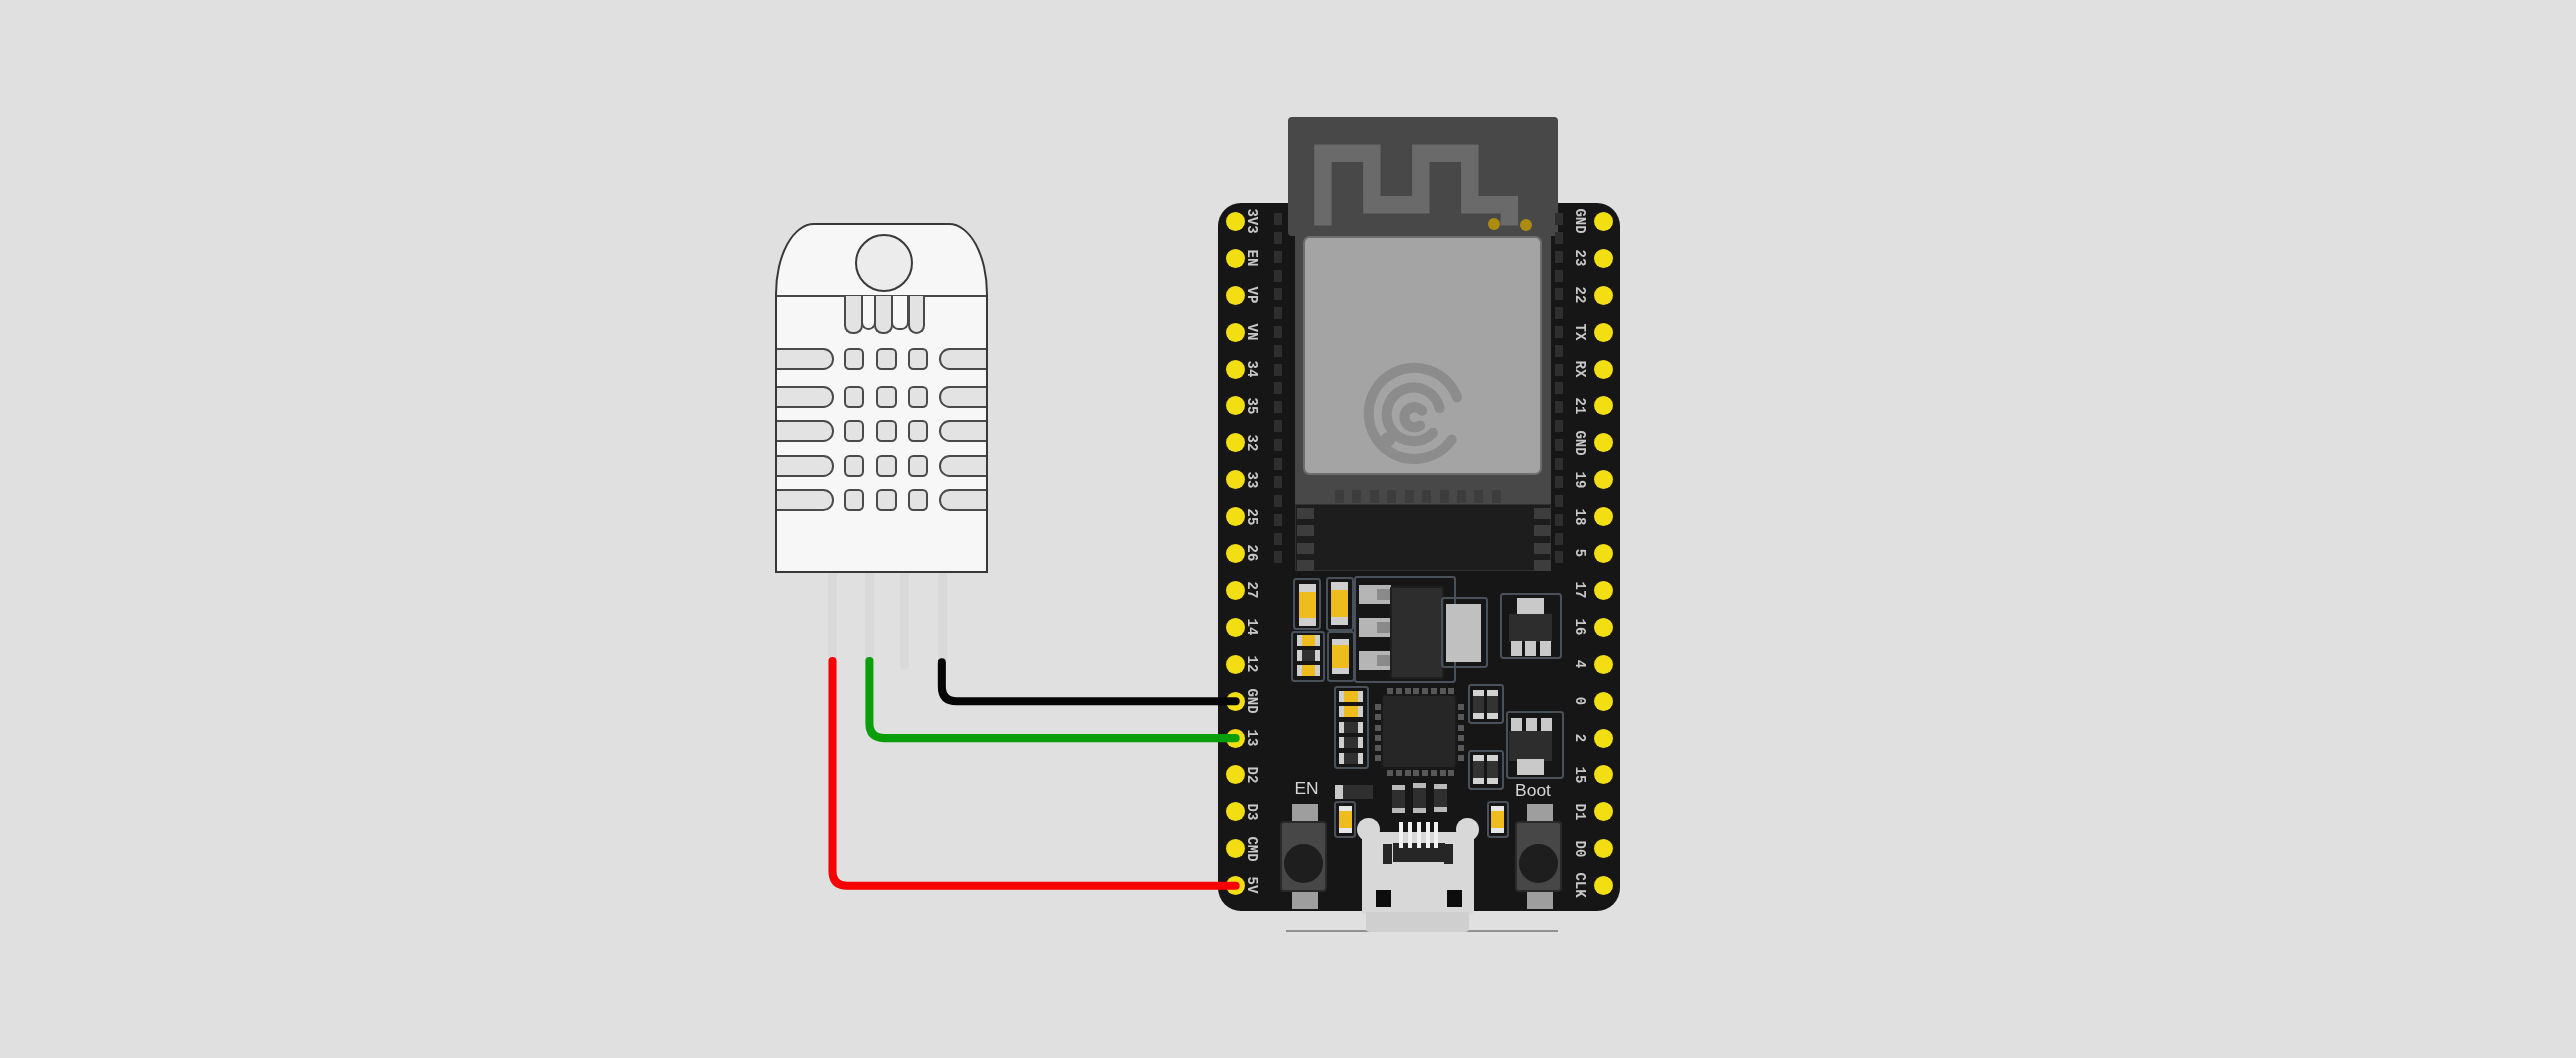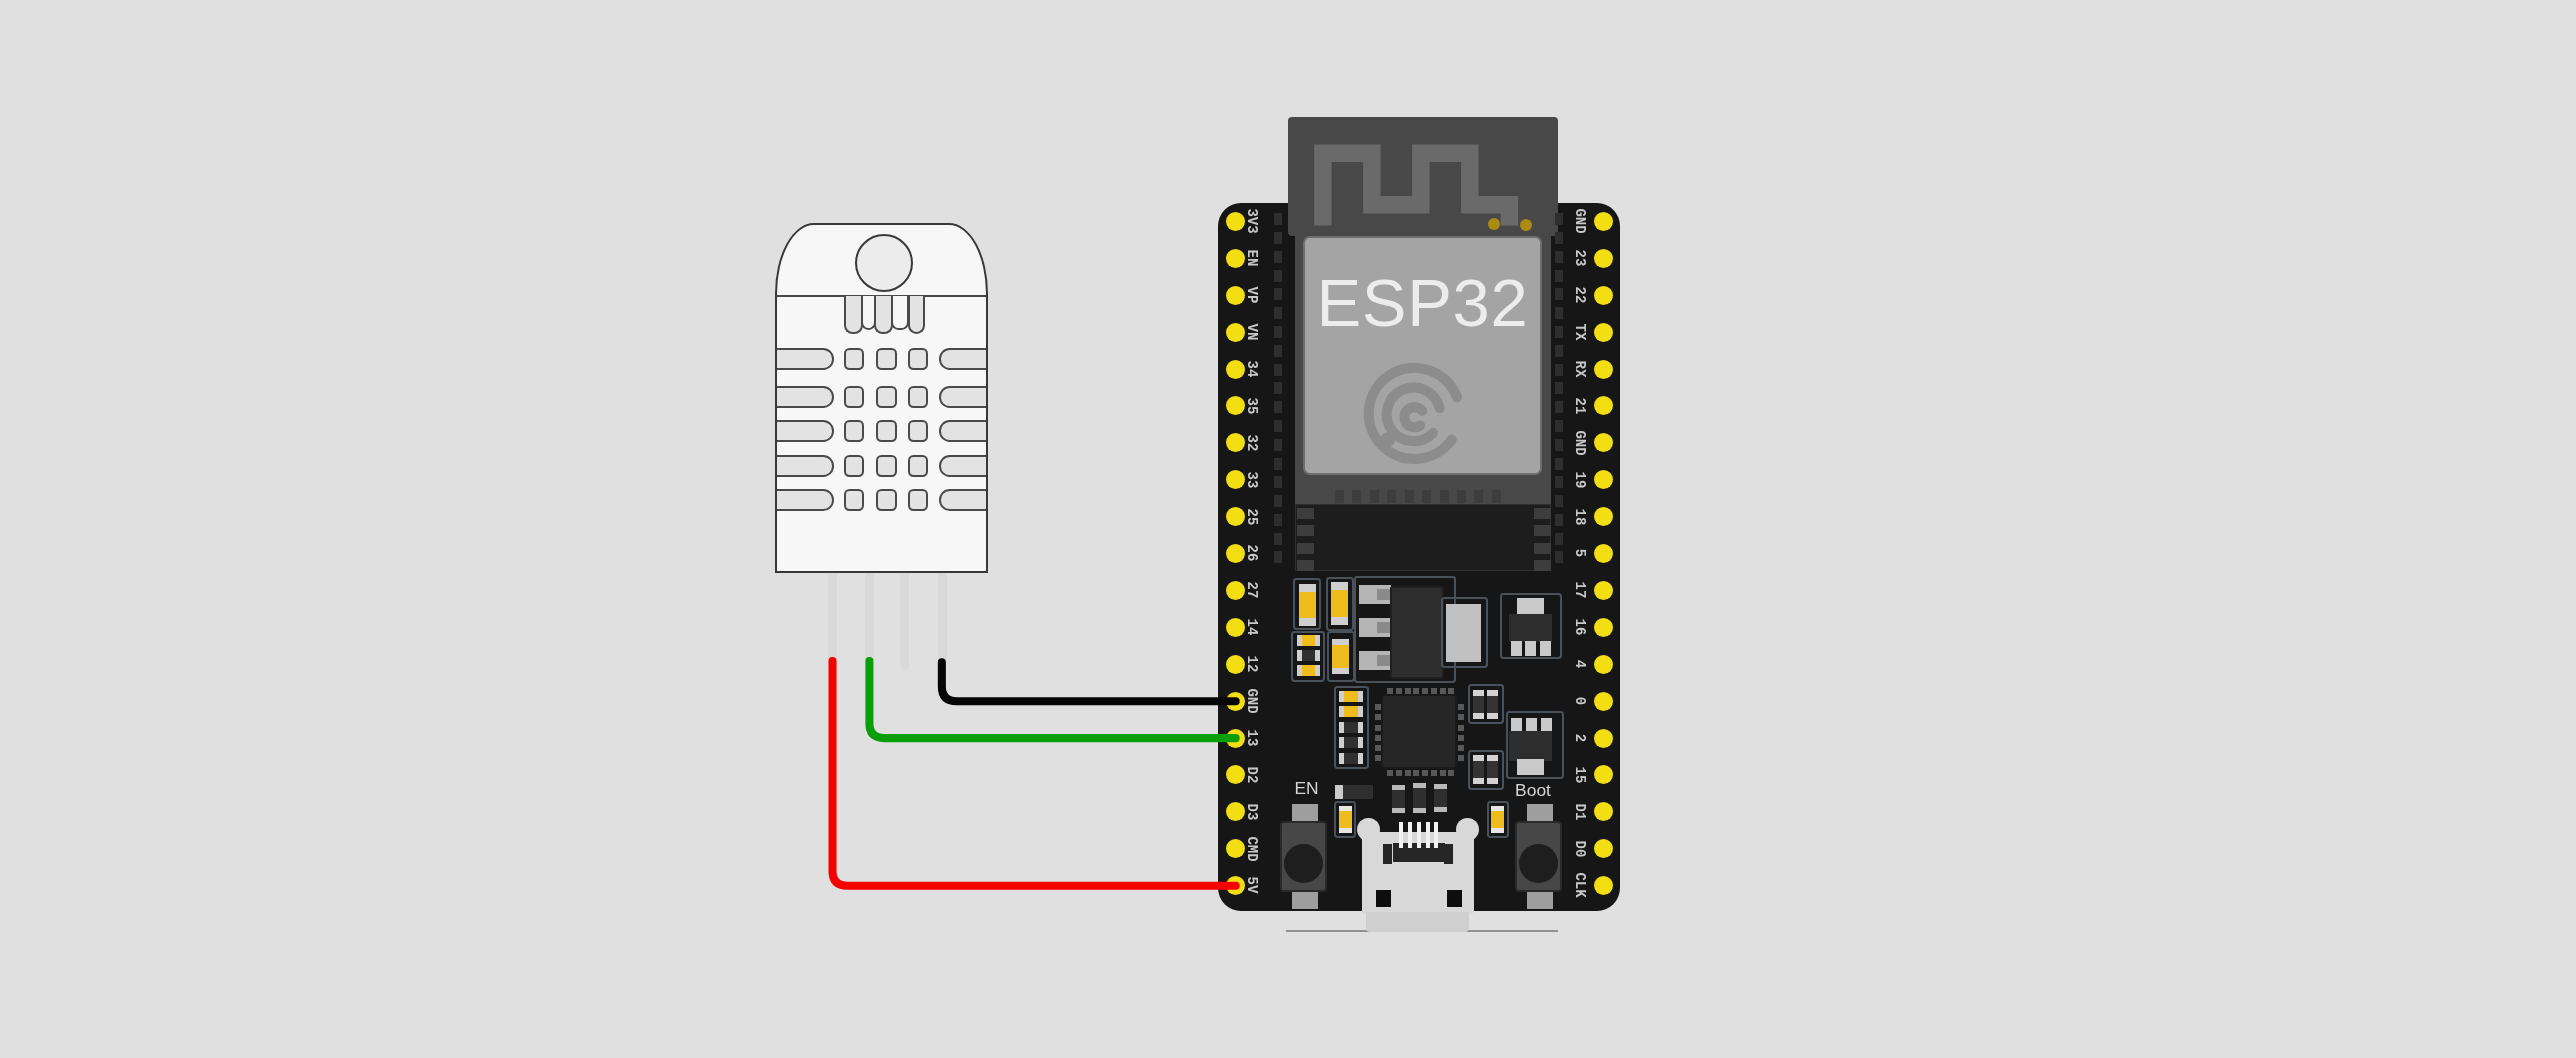--- a/index.html
+++ b/index.html
@@ -142,22 +142,20 @@
       <div class="dash" style="left: 1555px; top: 439px;"></div>
       <div class="dash" style="left: 1555px; top: 458px;"></div>
       <div class="dash" style="left: 1555px; top: 476px;"></div>
       <div class="dash" style="left: 1555px; top: 495px;"></div>
       <div class="dash" style="left: 1555px; top: 514px;"></div>
       <div class="dash" style="left: 1555px; top: 533px;"></div>
       <div class="dash" style="left: 1555px; top: 551px;"></div>
     </div>
   <div class="abs" style="left:1303px;top:236px;width:239px;height:239px;background:#a4a4a4;
               border:2px solid #6e6e6e;box-sizing:border-box;border-radius:6.7px;"></div>
-  <div style="position:absolute;left:1303px;top:264px;width:239px;text-align:center;
-              font-size:67px;letter-spacing:0.7px;color:#ececec;">ESP32</div>
 
   <div class="outline" style="left:1293px;top:578px;width:28px;height:52px;"></div>
   <div class="abs" style="left:1299px;top:584px;width:17.4px;height:42px;background:#eebc1c;border-top:8px solid #cfcfcf;border-bottom:8px solid #cfcfcf;box-sizing:border-box;"></div>
   <div class="outline" style="left:1326px;top:577px;width:28px;height:54px;"></div>
   <div class="abs" style="left:1331px;top:582px;width:17.4px;height:43px;background:#eebc1c;border-top:8px solid #cfcfcf;border-bottom:8px solid #cfcfcf;box-sizing:border-box;"></div>
   <div class="outline" style="left:1291px;top:631px;width:34px;height:51px;"></div>
   <div class="abs" style="left:1297px;top:635px;width:23px;height:11.4px;background:#eebc1c;border-left:5.4px solid #cfcfcf;border-right:5.4px solid #cfcfcf;box-sizing:border-box;"></div>
   <div class="abs" style="left:1297px;top:650px;width:23px;height:11.4px;background:#303030;border-left:5.4px solid #cfcfcf;border-right:5.4px solid #cfcfcf;box-sizing:border-box;"></div>
   <div class="abs" style="left:1297px;top:665px;width:23px;height:11.4px;background:#eebc1c;border-left:5.4px solid #cfcfcf;border-right:5.4px solid #cfcfcf;box-sizing:border-box;"></div>
   <div class="outline" style="left:1327px;top:631px;width:28px;height:51px;"></div>

